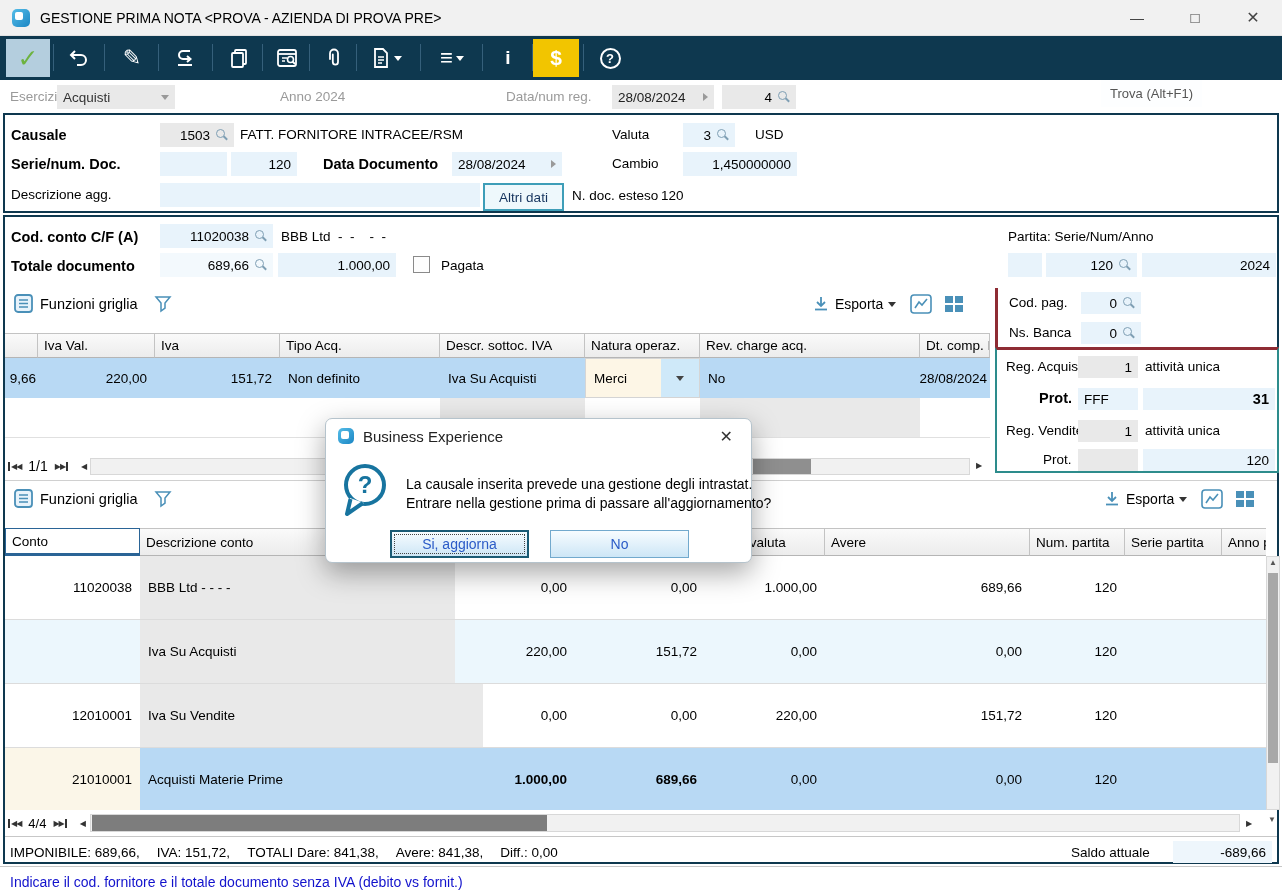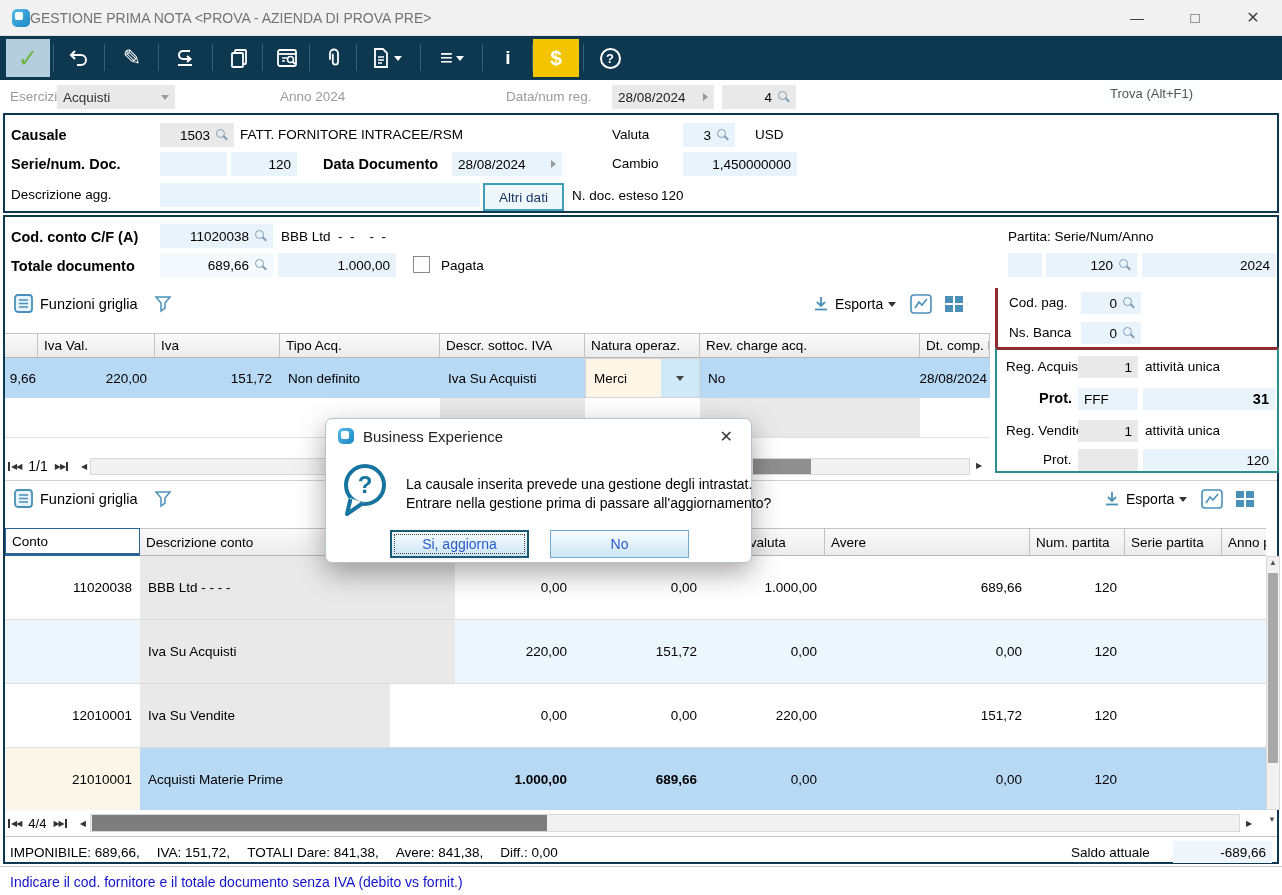--- a/index.html
+++ b/index.html
@@ -3,21 +3,21 @@
 <meta charset="utf-8">
 <style>
   * { box-sizing: border-box; margin:0; padding:0; }
   html,body { width:1282px; height:895px; overflow:hidden; }
   body { font-family:"Liberation Sans","DejaVu Sans",sans-serif; font-size:13.5px; color:#000; background:#fff; position:relative; }
   .abs { position:absolute; }
   
   .titlebar { position:absolute; left:0; top:0; width:1282px; height:36px; background:#f1f1f1; border-bottom:1px solid #e2e2e2; display:flex; align-items:center; }
   .logo { width:18px; height:18px; border-radius:5px; background:linear-gradient(135deg,#55bde8,#1b86c4); position:relative; flex:0 0 auto; }
   .logo::after { content:""; position:absolute; left:3px; top:3px; width:8px; height:8px; background:#fff; border-radius:2px; }
-  .title-text { color:#737373; font-size:14px; white-space:nowrap; }
+  .title-text { color:#000000; font-size:14px; margin-left:10px; white-space:nowrap; }
   .winbtn { width:58px; height:36px; display:flex; align-items:center; justify-content:center; color:#444; font-size:14px; }
   
   .toolbar { position:absolute; left:0; top:36px; width:1282px; height:44px; background:#0e384f; }
   .tbtn { position:absolute; top:3px; height:38px; width:44px; display:flex; align-items:center; justify-content:center; color:#fff; }
   .tsep { position:absolute; top:8px; width:1px; height:27px; background:#35607b; }
   .tcaret { width:0; height:0; border-left:4px solid transparent; border-right:4px solid transparent; border-top:5px solid #fff; margin-left:3px; }
   .findbox { position:absolute; left:1101px; top:44px; width:101px; height:27px; background:#fdfeff; color:#555; font-size:13px; display:flex; align-items:center; justify-content:center; }
   .escibtn { position:absolute; left:1212px; top:42px; height:30px; display:flex; align-items:center; gap:7px; color:#fff; font-size:15px; }
   
   .fld { position:absolute; height:24px; background:#e8f3fb; display:flex; align-items:center; padding:0 6px; font-size:13.5px; }
@@ -418,21 +418,21 @@
   <div class="cell r" style="left:570px; width:130px">151,72</div>
   <div class="cell r" style="left:700px; width:120px">0,00</div>
   <div class="cell r" style="left:820px; width:205px">0,00</div>
   <div class="cell r" style="left:1025px; width:95px">120</div>
   <div class="cell" style="left:1120px; width:97px"></div>
   <div class="cell" style="left:1217px; width:44px"></div>
 </div>
 
 <div class="abs" style="left:5px; top:684px; width:1261px; height:64px; background:#fff; border-bottom:1px solid #dcdcdc">
   <div class="cell r" style="left:0; width:135px">12010001</div>
-  <div class="cell" style="left:135px; width:250px; background:#e9e9e9">Iva Su Vendite</div>
+  <div class="cell" style="left:135px; width:343px; background:#e9e9e9">Iva Su Vendite</div>
   <div class="cell r" style="left:450px; width:120px">0,00</div>
   <div class="cell r" style="left:570px; width:130px">0,00</div>
   <div class="cell r" style="left:700px; width:120px">220,00</div>
   <div class="cell r" style="left:820px; width:205px">151,72</div>
   <div class="cell r" style="left:1025px; width:95px">120</div>
   <div class="cell" style="left:1120px; width:97px"></div>
   <div class="cell" style="left:1217px; width:44px"></div>
 </div>
 
 <div class="abs" style="left:5px; top:748px; width:1261px; height:62px; background:#b8d9f4">

